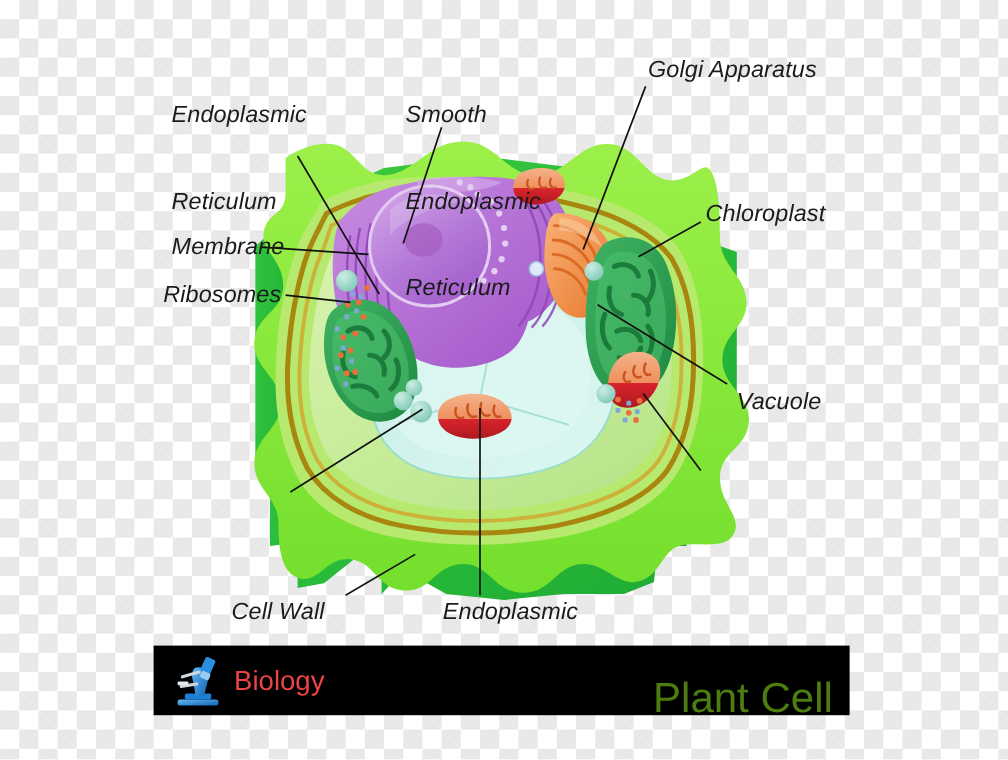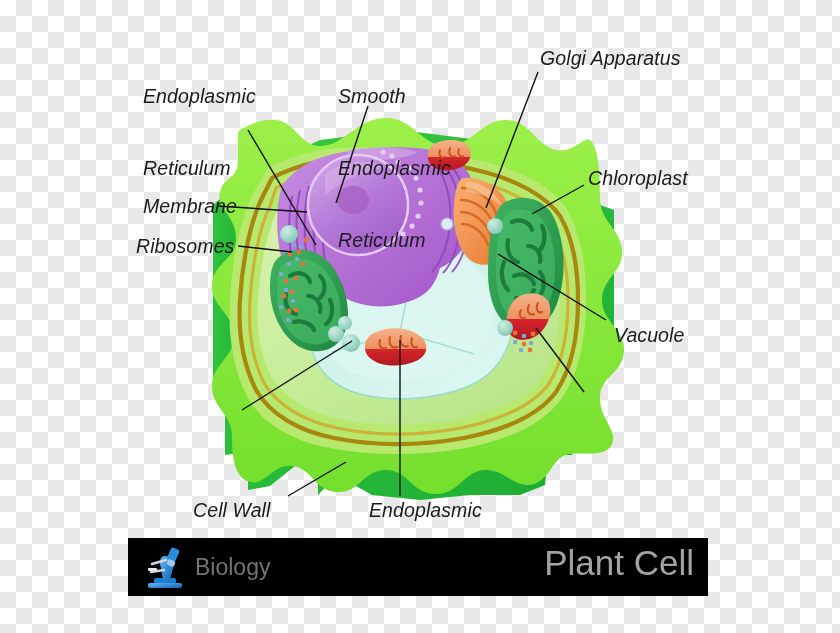--- a/index.html
+++ b/index.html
@@ -34,28 +34,28 @@
     font-family:"Liberation Sans", sans-serif;
     font-style:italic;
   }
 
   
   #banner{
     position:absolute;left:128px;top:538px;width:580px;height:58px;
     background:#000000;
   }
   #banner-title{
-    position:absolute;right:14px;top:0;
-    color:#a3a3a3;font-size:35px;line-height:50px;
+    position:absolute;right:14px;top:19px;
+    color:#4d7c0f;font-size:35px;line-height:50px;
     font-family:"Liberation Sans", sans-serif;
     white-space:pre;
   }
   #banner-sub{
     position:absolute;left:67px;top:13px;
-    color:#737373;font-size:23px;line-height:32px;
+    color:#ef4444;font-size:23px;line-height:32px;
     font-family:"Liberation Sans", sans-serif;
     white-space:pre;
   }
   #scope-icon{position:absolute;left:14px;top:6px;width:48px;height:46px;}
 </style>
 </head>
 <body>
 
 <div id="checker"></div>
 

